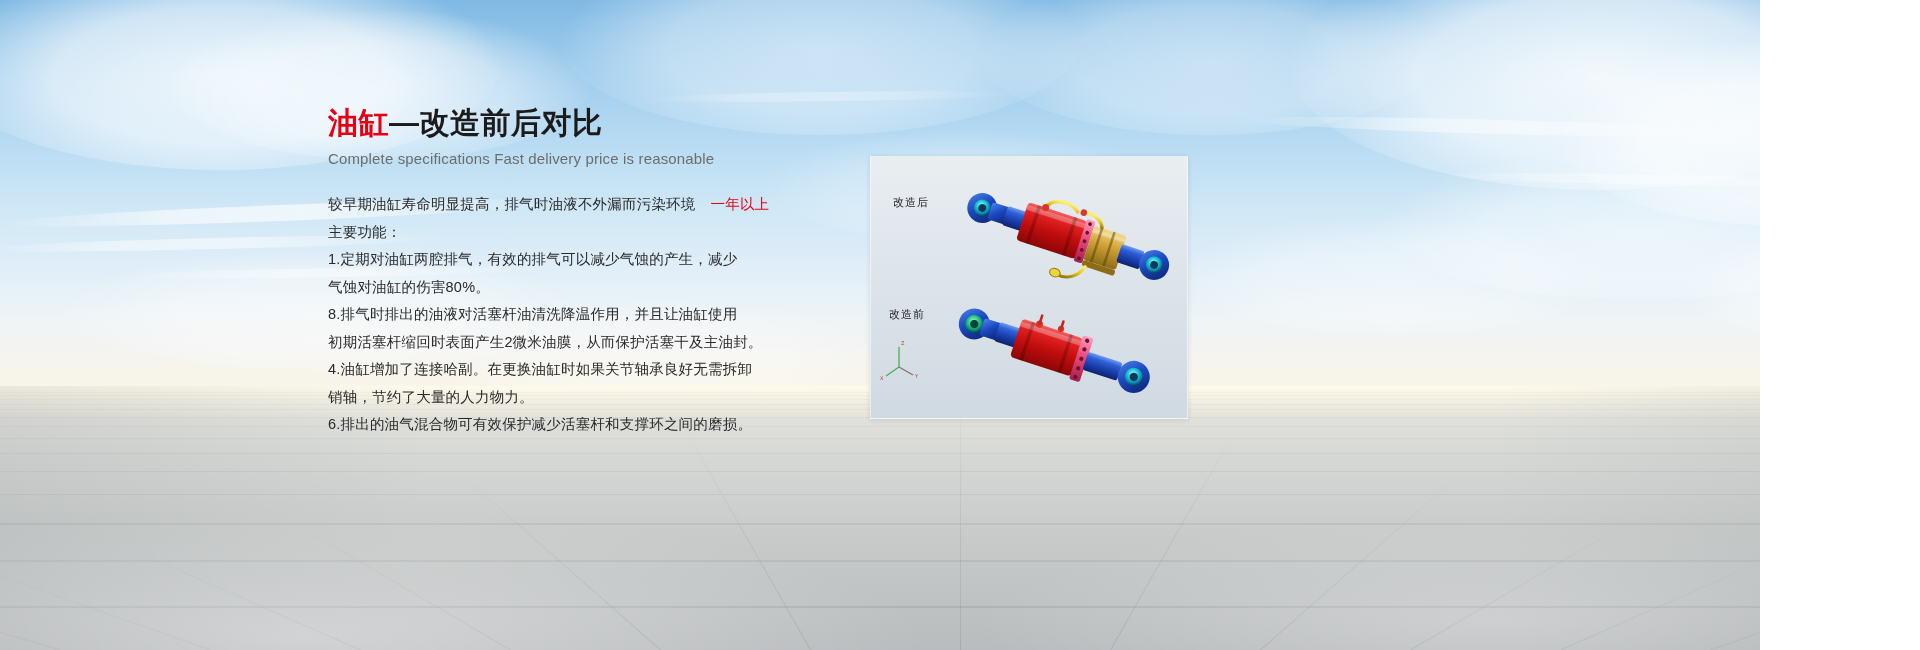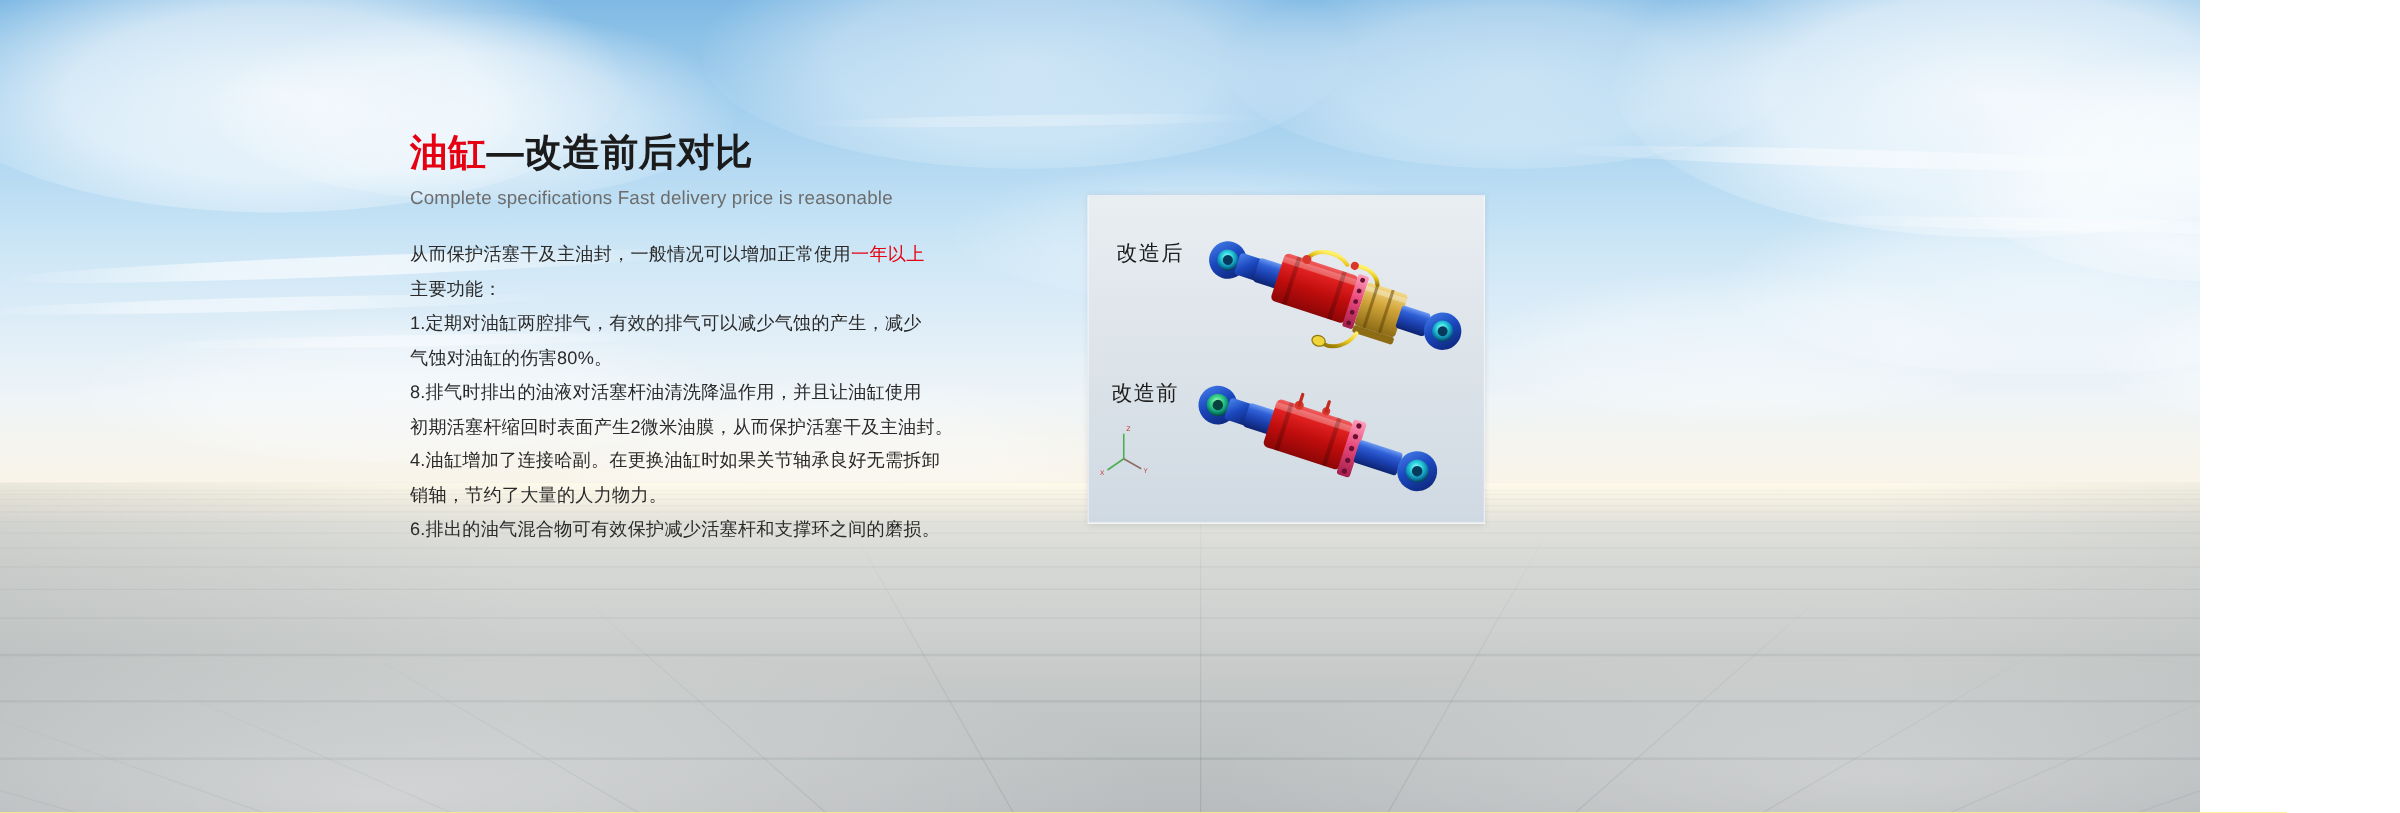--- a/index.html
+++ b/index.html
@@ -9,21 +9,21 @@
     width: 1920px; height: 650px;
     overflow: hidden;
     font-family: "Liberation Sans", "DejaVu Sans", sans-serif;
   }
 
   
   .banner {
     position: relative;
     width: 1760px; height: 650px;
     overflow: hidden;
-    background: #fde047;
+    background: #fef9c3;
     padding-left: 39px;
   }
 
   
   .sky {
     position: absolute; left: 0; top: 0;
     width: 1920px; height: 430px;
     background:
       linear-gradient(to bottom,
         #7fb9e4 0%,
@@ -140,43 +140,43 @@
     padding: 0;
     list-style: none;
   }
   .body-line {
     font-size: 14.5px;
     line-height: 27.5px;
     color: #2a2a2a;
     white-space: nowrap;
     letter-spacing: .2px;
   }
-  .body-line .accent { color: #e60012; }
+  .body-line .accent { color: #e60012; margin-left: 15px; }
 
   
   .panel {
     position: absolute;
     left: 870px; top: 156px;
     width: 318px; height: 263px;
     background:
       linear-gradient(to bottom,
         #e9eef1 0%,
         #e3e9ee 22%,
         #dde4ea 45%,
         #d8e0e7 68%,
         #d3dce4 88%,
         #cfd9e2 100%);
     border: 1px solid rgba(255,255,255,.55);
     box-shadow: 0 1px 5px rgba(40,60,80,.14);
     overflow: hidden;
   }
   .panel-label {
     position: absolute;
-    font-family: Liberation Serif, serif;
-    font-size: 17px;
+    font-family: Liberation Mono, monospace;
+    font-size: 11px;
     line-height: 20px;
     color: #1d1d1d;
     letter-spacing: 1px;
     white-space: nowrap;
   }
   .label-after  { left: 22px; top: 36px; }
   .label-before { left: 18px; top: 148px; }
 
   .cad { position: absolute; left: 0; top: 0; width: 318px; height: 263px; }
 </style>
@@ -239,21 +239,21 @@
       </div>
     <div class="ground-shade"></div>
   </div>
 
   <div class="copy">
     <h1 class="headline">
       <span class="hl-red">油缸</span><span>—改造前后对比</span>
     </h1>
     <p class="subhead">Complete specifications Fast delivery price is reasonable</p>
     <ul class="body-list" id="body-list">
-        <li class="body-line"><span>从而保护活塞干及主油封，一般情况可以增加正常使用</span><span class="accent">一年以上</span></li>
+        <li class="body-line"><span>较早期油缸寿命明显提高，排气时油液不外漏而污染环境</span><span class="accent">一年以上</span></li>
         <li class="body-line"><span>主要功能：</span></li>
         <li class="body-line"><span>1.定期对油缸两腔排气，有效的排气可以减少气蚀的产生，减少</span></li>
         <li class="body-line"><span>气蚀对油缸的伤害80%。</span></li>
         <li class="body-line"><span>8.排气时排出的油液对活塞杆油清洗降温作用，并且让油缸使用</span></li>
         <li class="body-line"><span>初期活塞杆缩回时表面产生2微米油膜，从而保护活塞干及主油封。</span></li>
         <li class="body-line"><span>4.油缸增加了连接哈副。在更换油缸时如果关节轴承良好无需拆卸</span></li>
         <li class="body-line"><span>销轴，节约了大量的人力物力。</span></li>
         <li class="body-line"><span>6.排出的油气混合物可有效保护减少活塞杆和支撑环之间的磨损。</span></li>
       </ul>
   </div>

